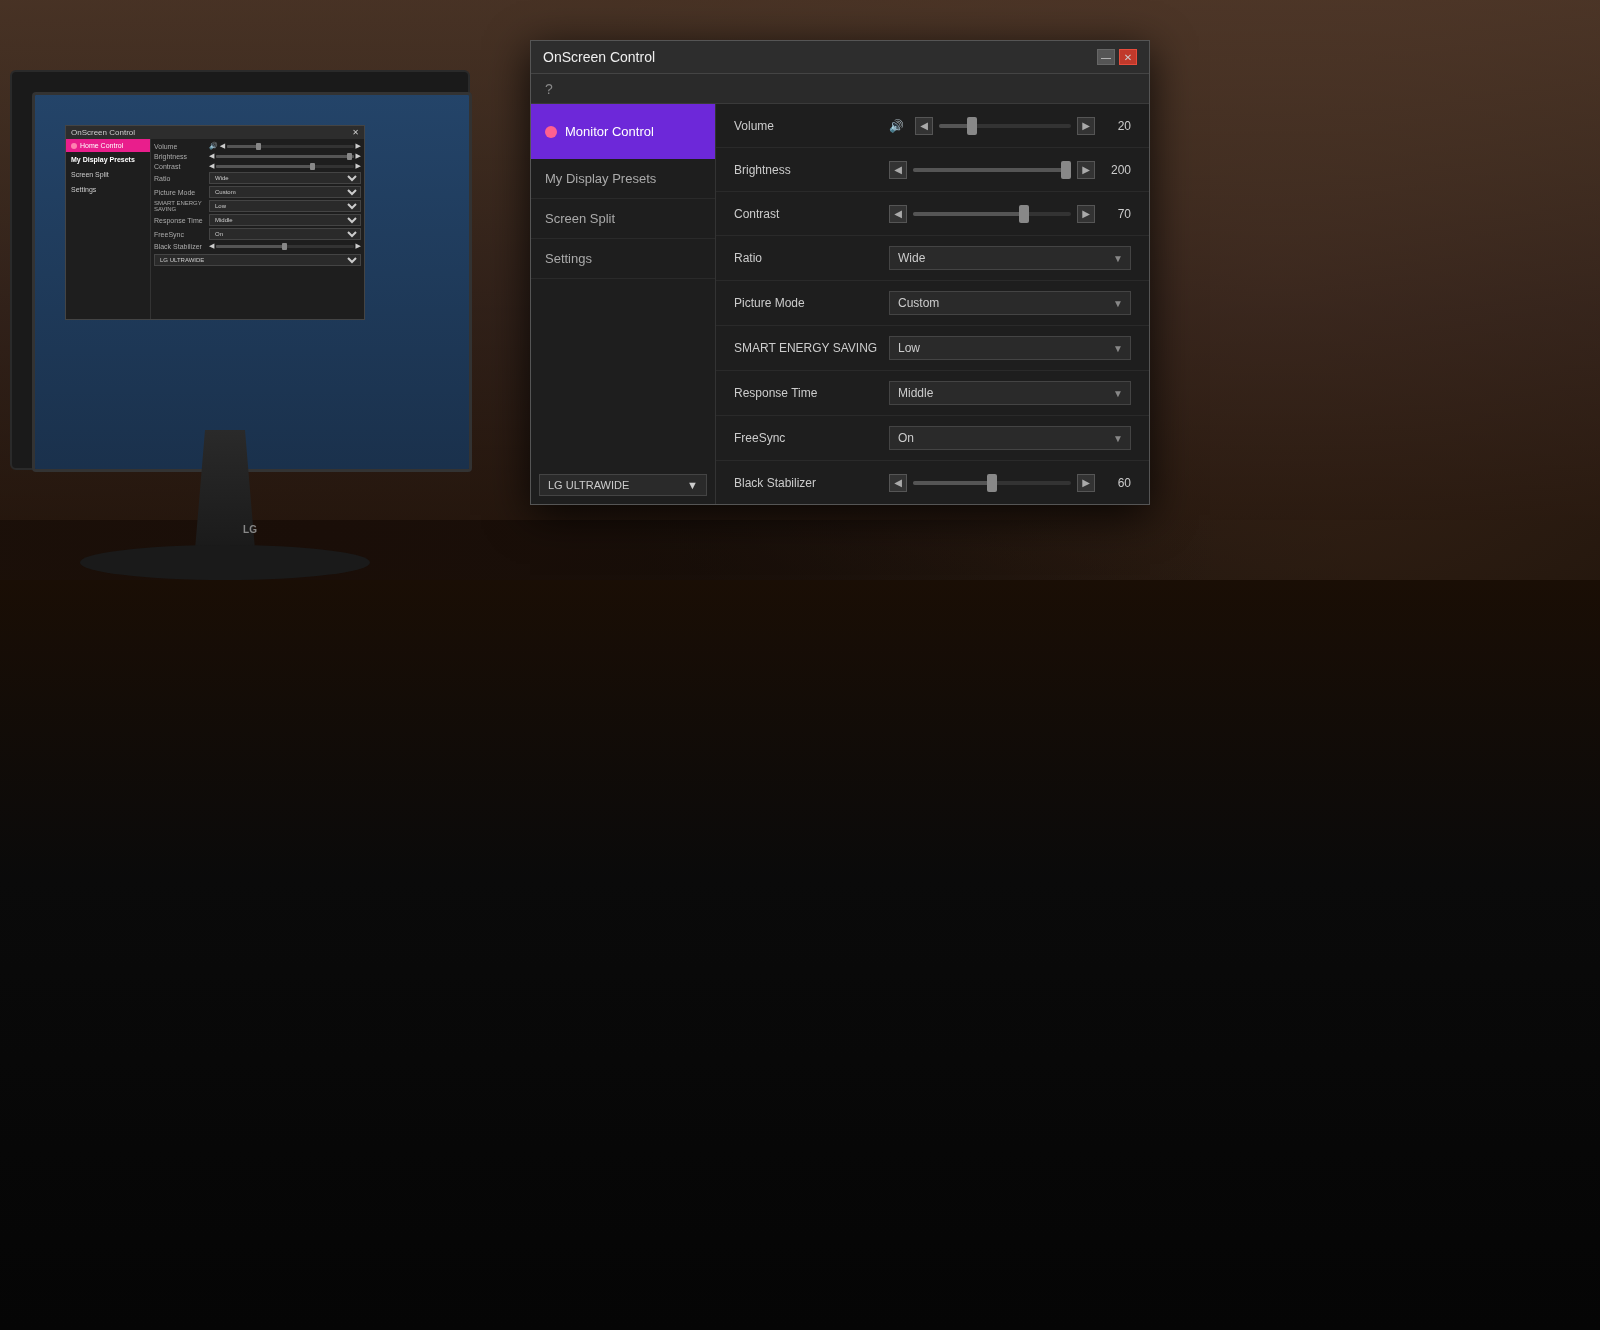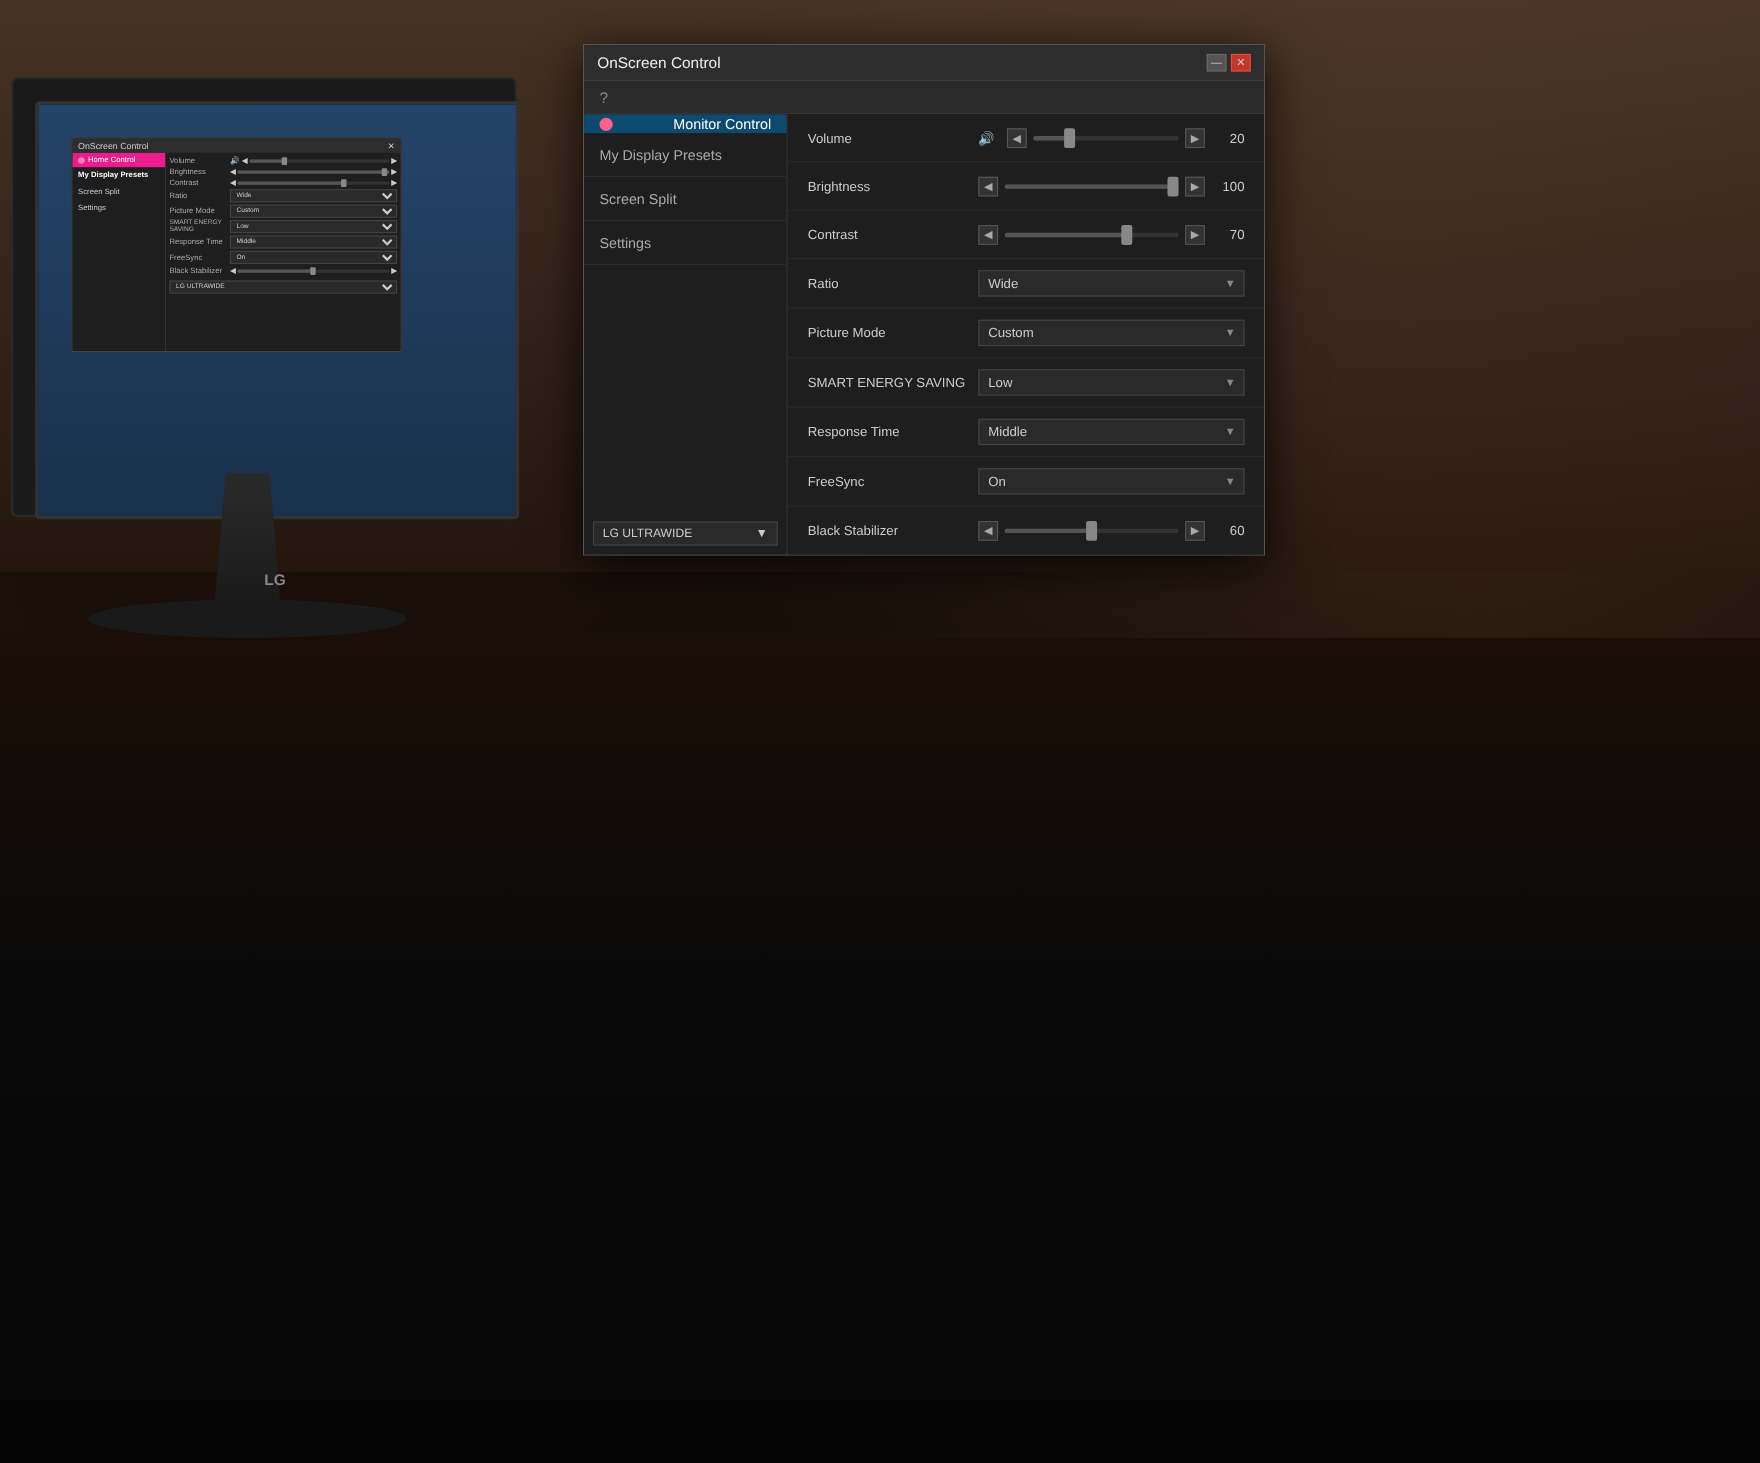--- a/index.html
+++ b/index.html
@@ -93,21 +93,21 @@
       background: #1a1a1a;
       border-radius: 50%;
     }
 
     .monitor-label {
       position: absolute;
       bottom: 75px;
       left: 50%;
       transform: translateX(-50%);
       color: #888;
-      font-size: 14px;
+      font-size: 10px;
       font-weight: bold;
       white-space: nowrap;
     }
 
     
     .small-app {
       position: absolute;
       top: 30px;
       left: 30px;
       width: 300px;
@@ -296,26 +296,25 @@
     
     .app-sidebar {
       width: 185px;
       background: #1e1e1e;
       border-right: 1px solid #333;
       display: flex;
       flex-direction: column;
     }
 
     .sidebar-header {
-      background: #0c4a6e;
-      padding: 1px 14px;
+      background: #6d28d9;
+      padding: 20px 14px;
       display: flex;
       align-items: center;
       gap: 8px;
-      justify-content: space-between;
     }
 
     .sidebar-header-dot {
       width: 12px;
       height: 12px;
       background: #ff6090;
       border-radius: 50%;
     }
 
     .sidebar-header-text {
@@ -623,21 +622,21 @@
 
       <div class="control-row">
         <div class="control-label">Brightness</div>
         <div class="control-widget">
           <div class="slider-btn">◀</div>
           <div class="slider-track">
             <div class="slider-fill" style="width:100%;"></div>
             <div class="slider-thumb" style="left:calc(100% - 10px);"></div>
           </div>
           <div class="slider-btn">▶</div>
-          <div class="slider-value">100</div>
+          <div class="slider-value">200</div>
         </div>
       </div>
 
       <div class="control-row">
         <div class="control-label">Contrast</div>
         <div class="control-widget">
           <div class="slider-btn">◀</div>
           <div class="slider-track">
             <div class="slider-fill" style="width:70%;"></div>
             <div class="slider-thumb" style="left:calc(70% - 5px);"></div>

